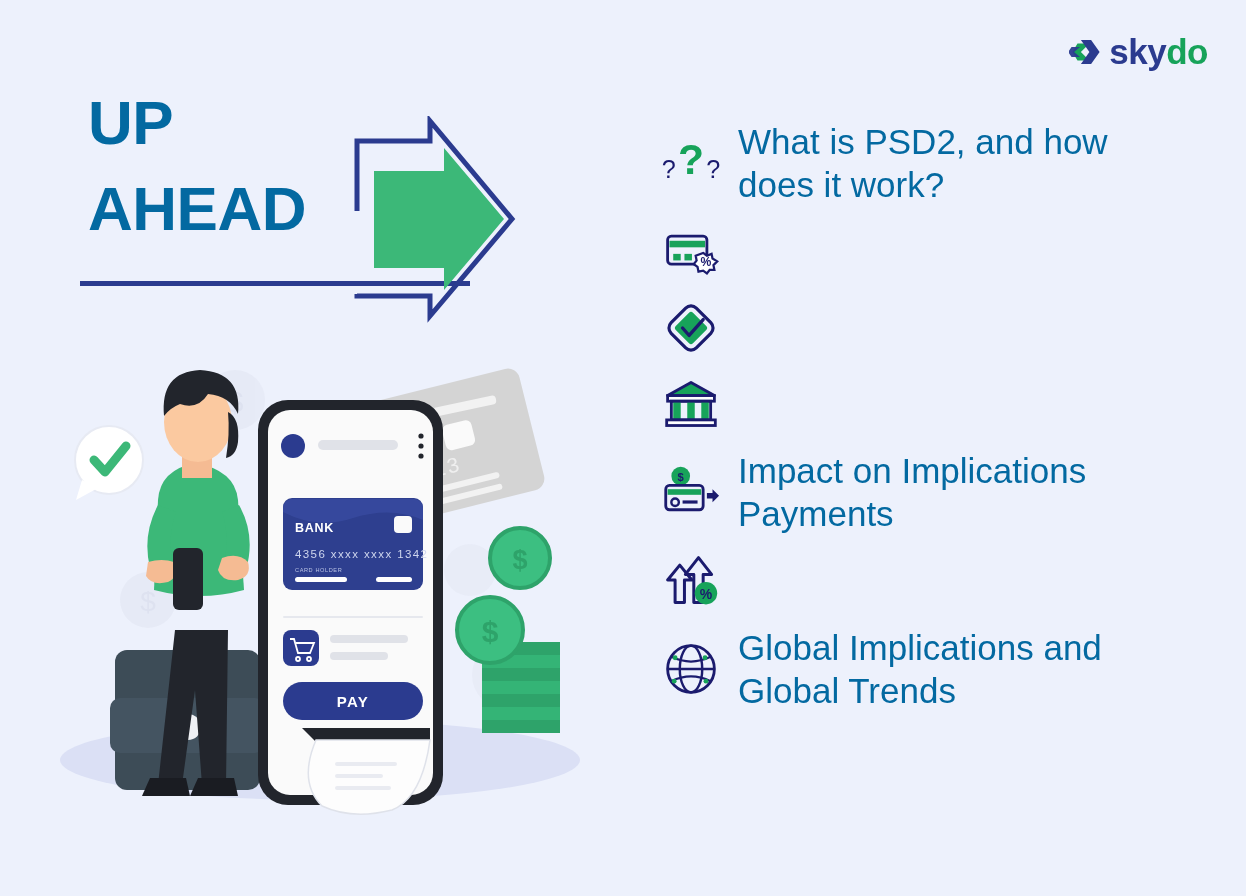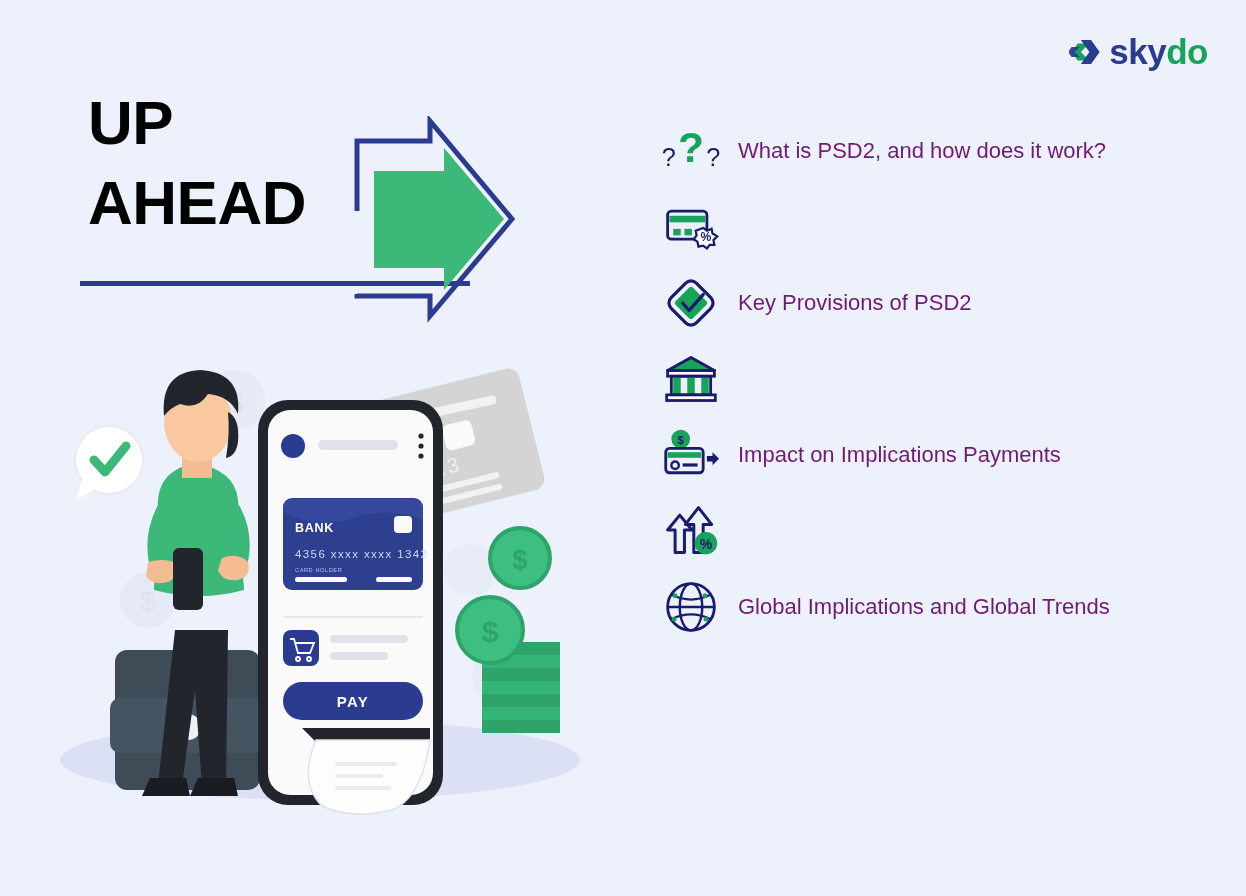--- a/index.html
+++ b/index.html
@@ -14,37 +14,37 @@
   
   .logo{position:absolute;top:34px;right:38px;display:flex;align-items:center;gap:6px;}
   .logo-mark{width:34px;height:34px;}
   .logo-text{font-size:35px;font-weight:700;letter-spacing:-0.5px;line-height:1;}
   .logo-text .sky{color:#2b3b8f;}
   .logo-text .do{color:#17a35a;}
 
   
   .headline{position:absolute;left:88px;top:92px;}
   .headline .l1,.headline .l2{
-    font-size:62px;font-weight:700;color:#000000;line-height:1.0;
+    font-size:62px;font-weight:700;color:#0369a1;line-height:1.0;
     letter-spacing:-0.5px;font-family:"Liberation Sans", sans-serif;
   }
-  .headline .l2{margin-top:18px;}
+  .headline .l2{margin-top:24px;}
   .rule{position:absolute;left:80px;top:281px;width:390px;height:5px;background:#2b3b8f;}
 
   .arrow-wrap{position:absolute;left:352px;top:116px;width:165px;height:205px;}
 
   
   .illo{position:absolute;left:30px;top:330px;width:580px;height:500px;}
 
   
   .list{position:absolute;left:660px;top:120px;width:520px;}
   .row{display:flex;align-items:center;margin-bottom:14px;}
   .row .ico{width:62px;min-width:62px;height:62px;display:flex;align-items:center;justify-content:center;}
   .row .label{
-    margin-left:16px;font-size:22px;color:#701a75;line-height:1.22;
+    margin-left:16px;font-size:35px;color:#0369a1;line-height:1.22;
     font-family:"Liberation Sans", sans-serif;font-weight:400;
   }
   .row.two .label{line-height:1.24;}
 </style>
 </head>
 <body>
 
 <div class="page">
 
   <div class="logo">
@@ -220,21 +220,20 @@
     </div>
 
     <div class="row">
       <div class="ico">
         <svg viewBox="0 0 62 62" width="58" height="58">
           <rect x="12" y="12" width="38" height="38" rx="8" transform="rotate(45 31 31)" fill="none" stroke="#1b1b6e" stroke-width="3.4"></rect>
           <rect x="18" y="18" width="26" height="26" rx="3" transform="rotate(45 31 31)" fill="#17a35a"></rect>
           <path d="M22 31 L29 39 L44 22" fill="none" stroke="#1b1b6e" stroke-width="3.6" stroke-linecap="round" stroke-linejoin="round"></path>
         </svg>
       </div>
-      <div class="label">Key Provisions of PSD2</div>
     </div>
 
     <div class="row">
       <div class="ico">
         <svg viewBox="0 0 62 62" width="58" height="58">
           <path d="M31 8 L56 22 L6 22 Z" fill="#17a35a" stroke="#1b1b6e" stroke-width="3" stroke-linejoin="round"></path>
           <rect x="6" y="22" width="50" height="6" fill="#fff" stroke="#1b1b6e" stroke-width="3"></rect>
           <rect x="12" y="28" width="8" height="20" fill="#17a35a"></rect>
           <rect x="27" y="28" width="8" height="20" fill="#17a35a"></rect>
           <rect x="42" y="28" width="8" height="20" fill="#17a35a"></rect>

